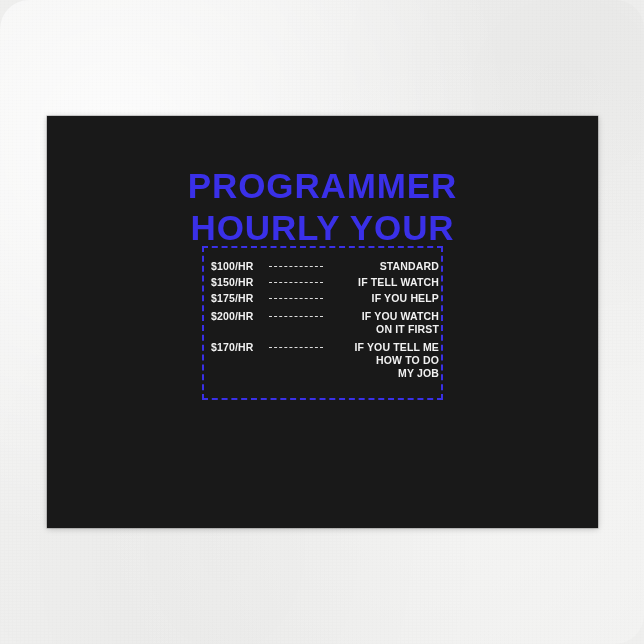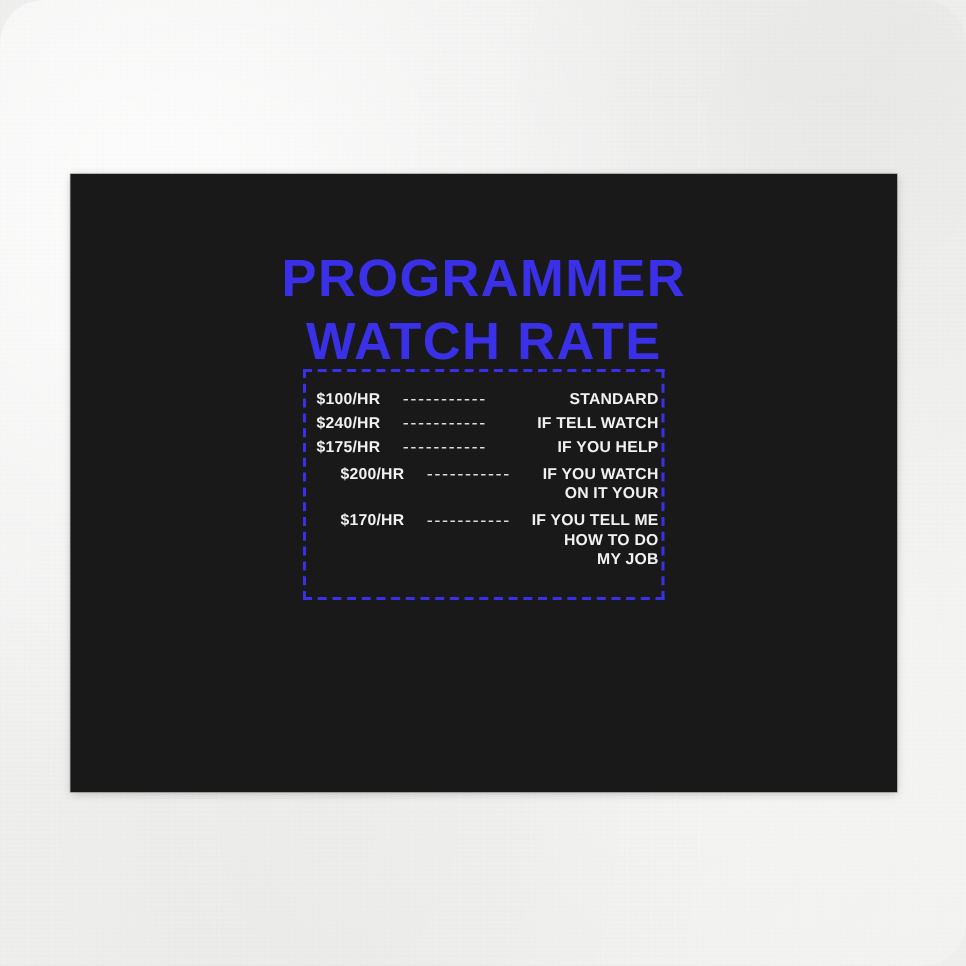--- a/index.html
+++ b/index.html
@@ -89,21 +89,20 @@
     width: 228px;
   }
 
   .rate-row {
     display: flex;
     align-items: flex-start;
     margin-bottom: 3px;
   }
   .rate-row.spaced {
     margin-top: 5px;
-    margin-left: 16px;
   }
 
   .rate-price {
     flex: 0 0 auto;
     width: 56px;
     color: #f1f1f1;
     font-size: 10.5px;
     font-weight: bold;
     letter-spacing: 0.15px;
     line-height: 13px;
@@ -144,52 +143,52 @@
 <body>
 
 <div id="stage">
 
   <div id="paper-grain"></div>
 
   <div id="card">
 
     <div id="title-block">
       <span class="title-line">PROGRAMMER</span>
-      <span class="title-line">WATCH RATE</span>
+      <span class="title-line">HOURLY YOUR</span>
     </div>
 
     <div id="rate-box">
       <div id="rate-rows">
           <div class="rate-row">
             <div class="rate-price">$100/HR</div>
             <div class="rate-dashes"></div>
             <div class="rate-desc">
               <span class="desc-line">STANDARD</span>
             </div>
           </div>
           <div class="rate-row">
-            <div class="rate-price">$240/HR</div>
+            <div class="rate-price">$150/HR</div>
             <div class="rate-dashes"></div>
             <div class="rate-desc">
               <span class="desc-line">IF TELL WATCH</span>
             </div>
           </div>
           <div class="rate-row">
             <div class="rate-price">$175/HR</div>
             <div class="rate-dashes"></div>
             <div class="rate-desc">
               <span class="desc-line">IF YOU HELP</span>
             </div>
           </div>
           <div class="rate-row spaced">
             <div class="rate-price">$200/HR</div>
             <div class="rate-dashes"></div>
             <div class="rate-desc">
               <span class="desc-line">IF YOU WATCH</span>
-              <span class="desc-line">ON IT YOUR</span>
+              <span class="desc-line">ON IT FIRST</span>
             </div>
           </div>
           <div class="rate-row spaced">
             <div class="rate-price">$170/HR</div>
             <div class="rate-dashes"></div>
             <div class="rate-desc">
               <span class="desc-line">IF YOU TELL ME</span>
               <span class="desc-line">HOW TO DO</span>
               <span class="desc-line">MY JOB</span>
             </div>

